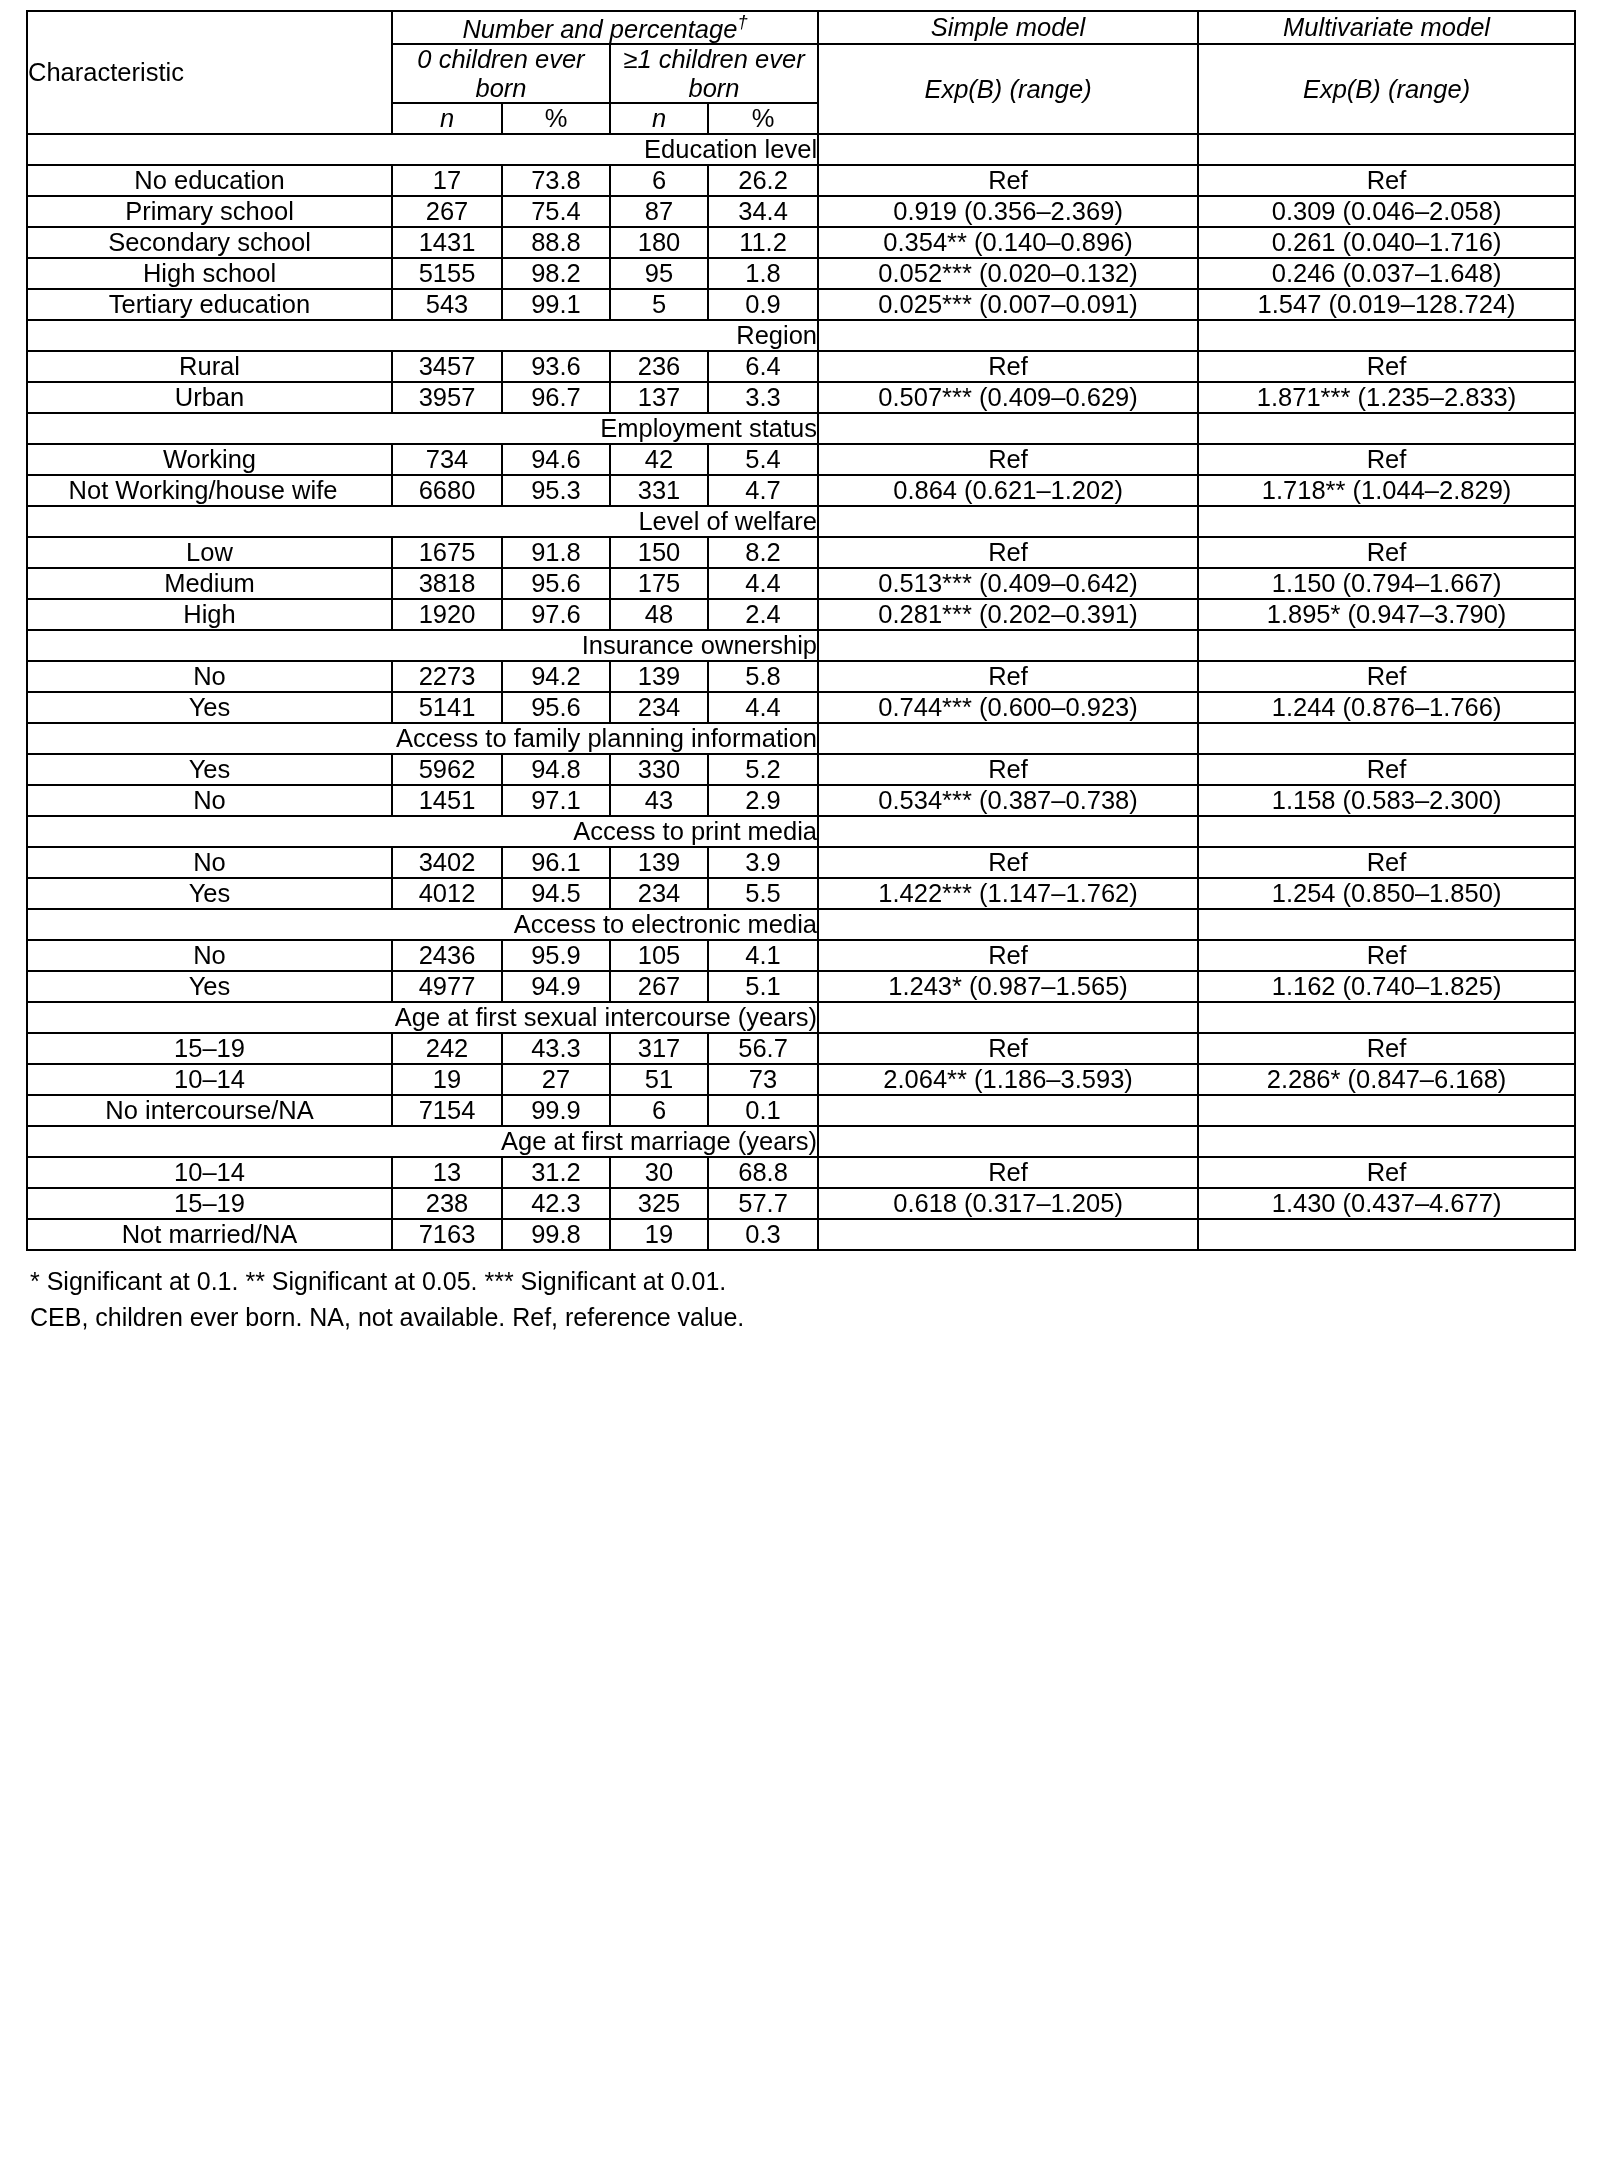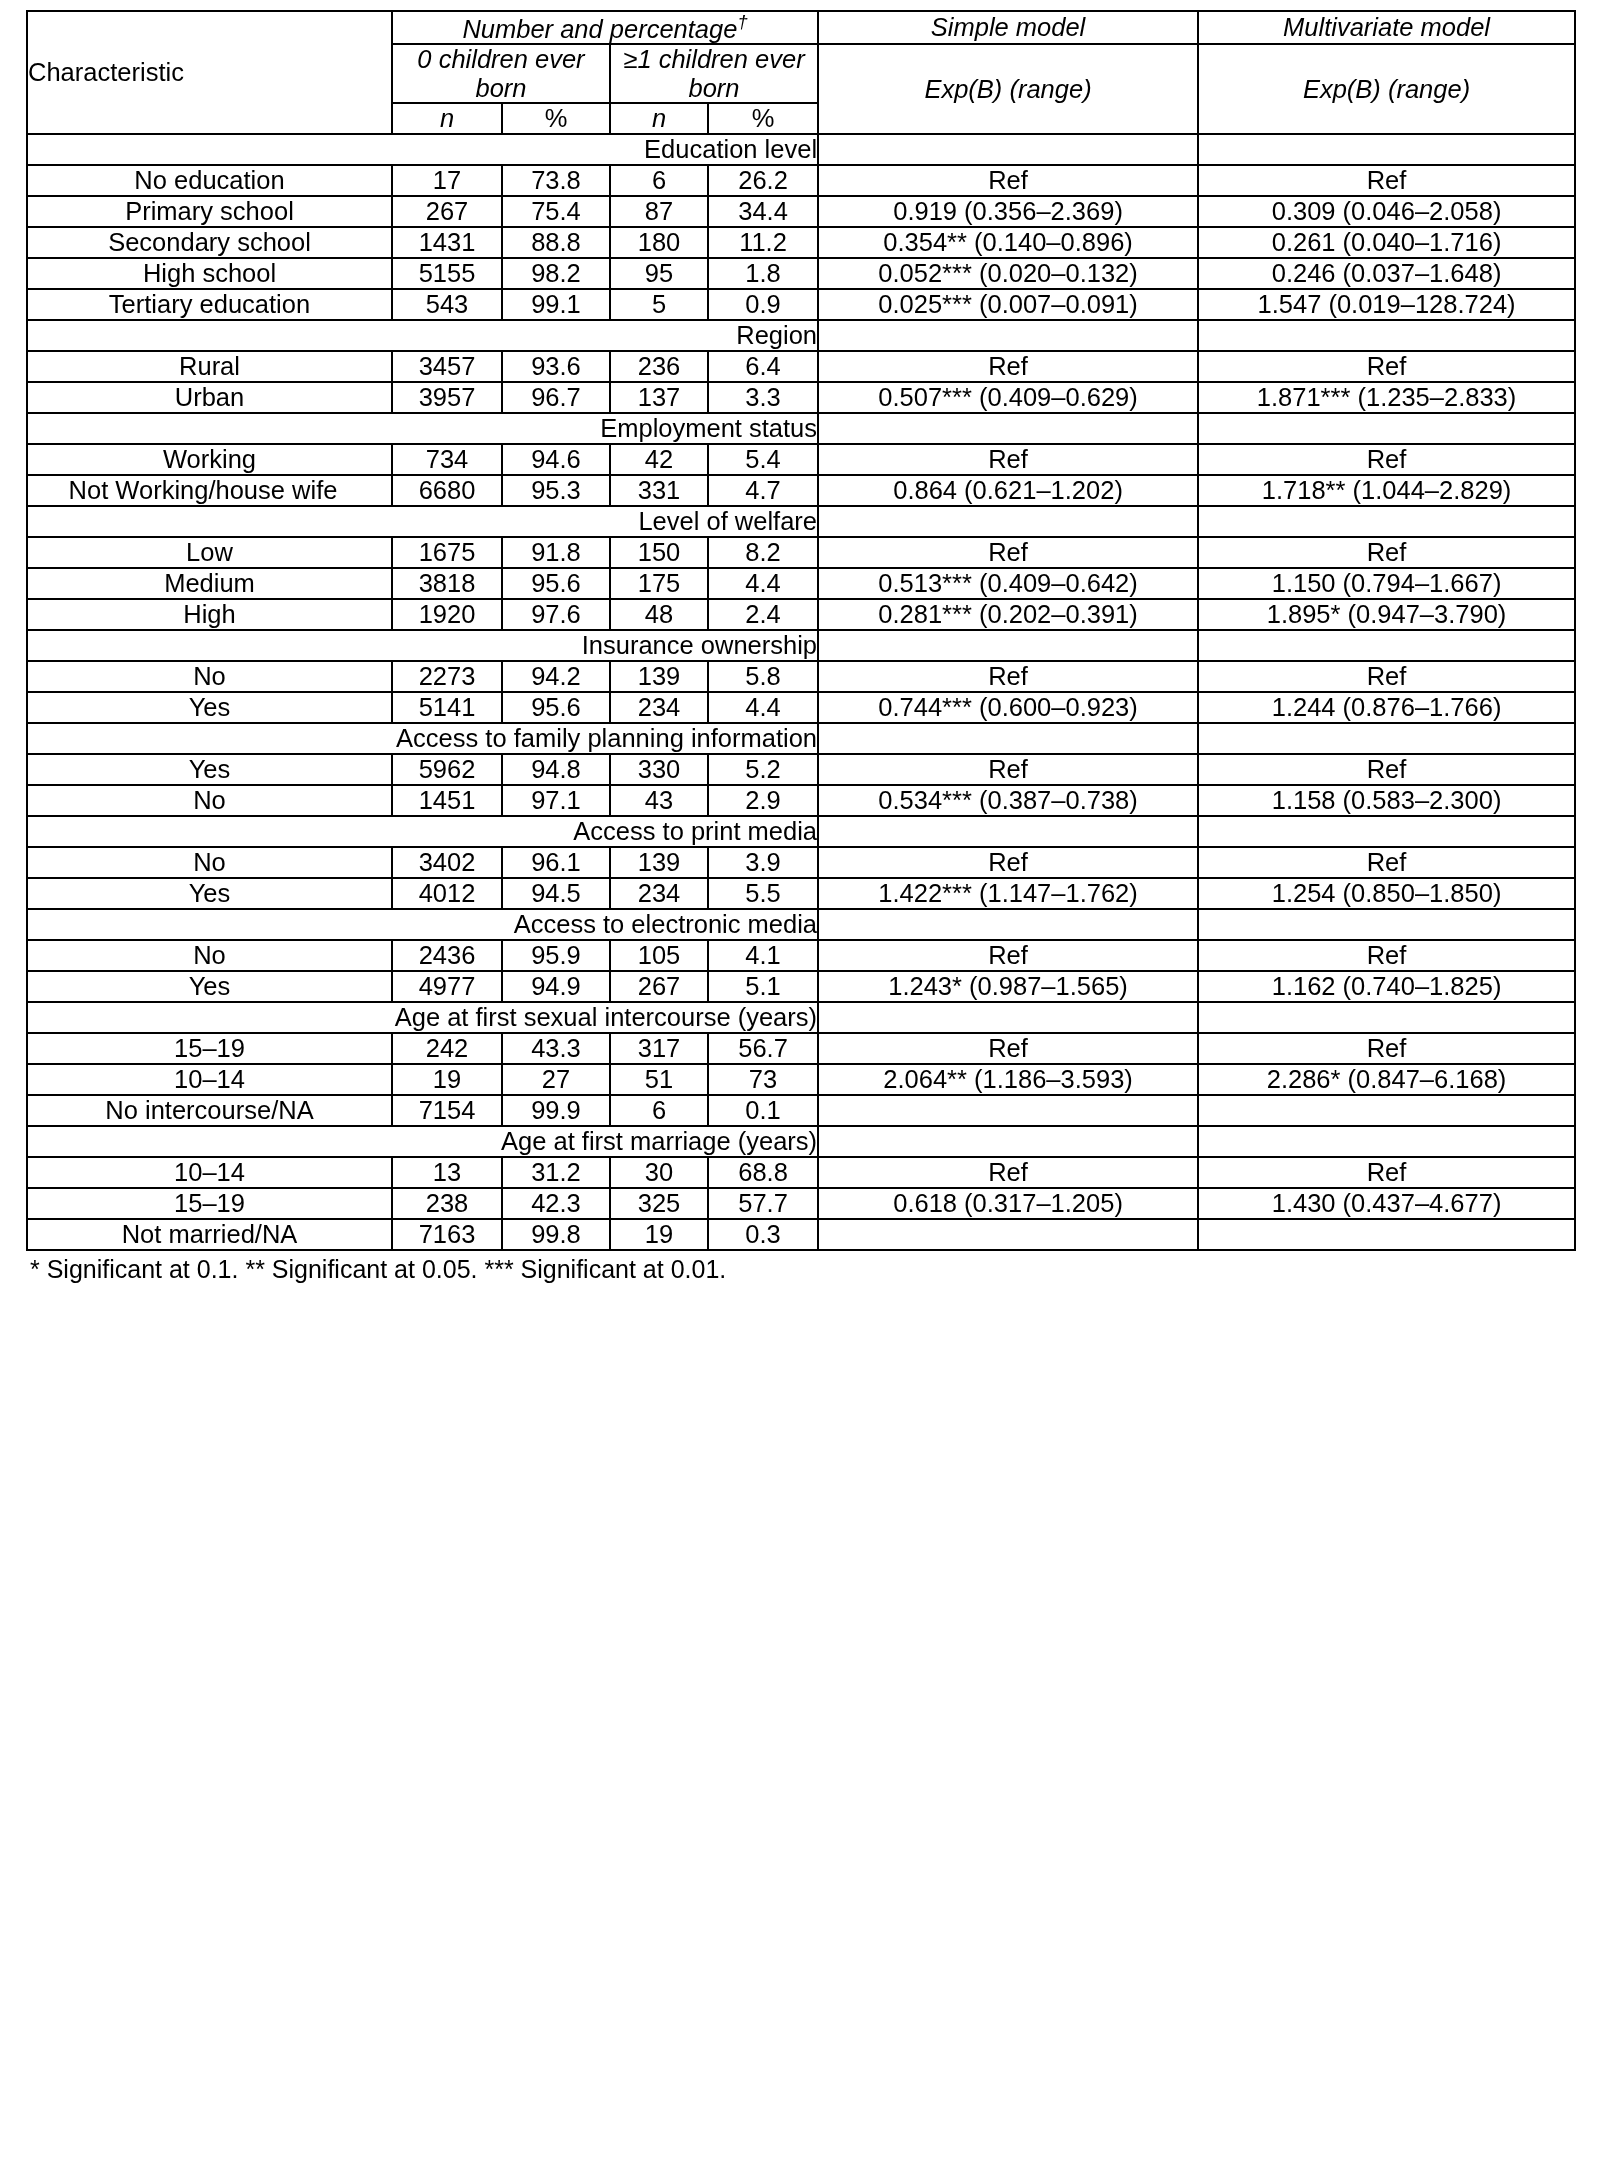--- a/index.html
+++ b/index.html
@@ -84,20 +84,21 @@
   }
   .mdl {
     text-align: center;
     padding: 8px 4px;
     white-space: nowrap;
   }
   .blank { }
 
   
   .notes {
+    margin-top: 12px;
     font-size: 25px;
     line-height: 1.45;
     padding-left: 4px;
   }
   .notes div { white-space: nowrap; }
   sup.dag { font-size: 0.72em; vertical-align: super; }
 </style>
 </head>
 <body>
 
@@ -416,15 +417,16 @@
           <td class="num">19</td>
           <td class="num">0.3</td>
           <td class="mdl"></td>
           <td class="mdl"></td>
         </tr>
       </tbody>
   </table>
 
   <div class="notes">
     <div>* Significant at 0.1. ** Significant at 0.05. *** Significant at 0.01.</div>
+    <div>CEB, children ever born. NA, not available. Ref, reference value.</div>
   </div>
 
 </div>
 
 </body></html>

